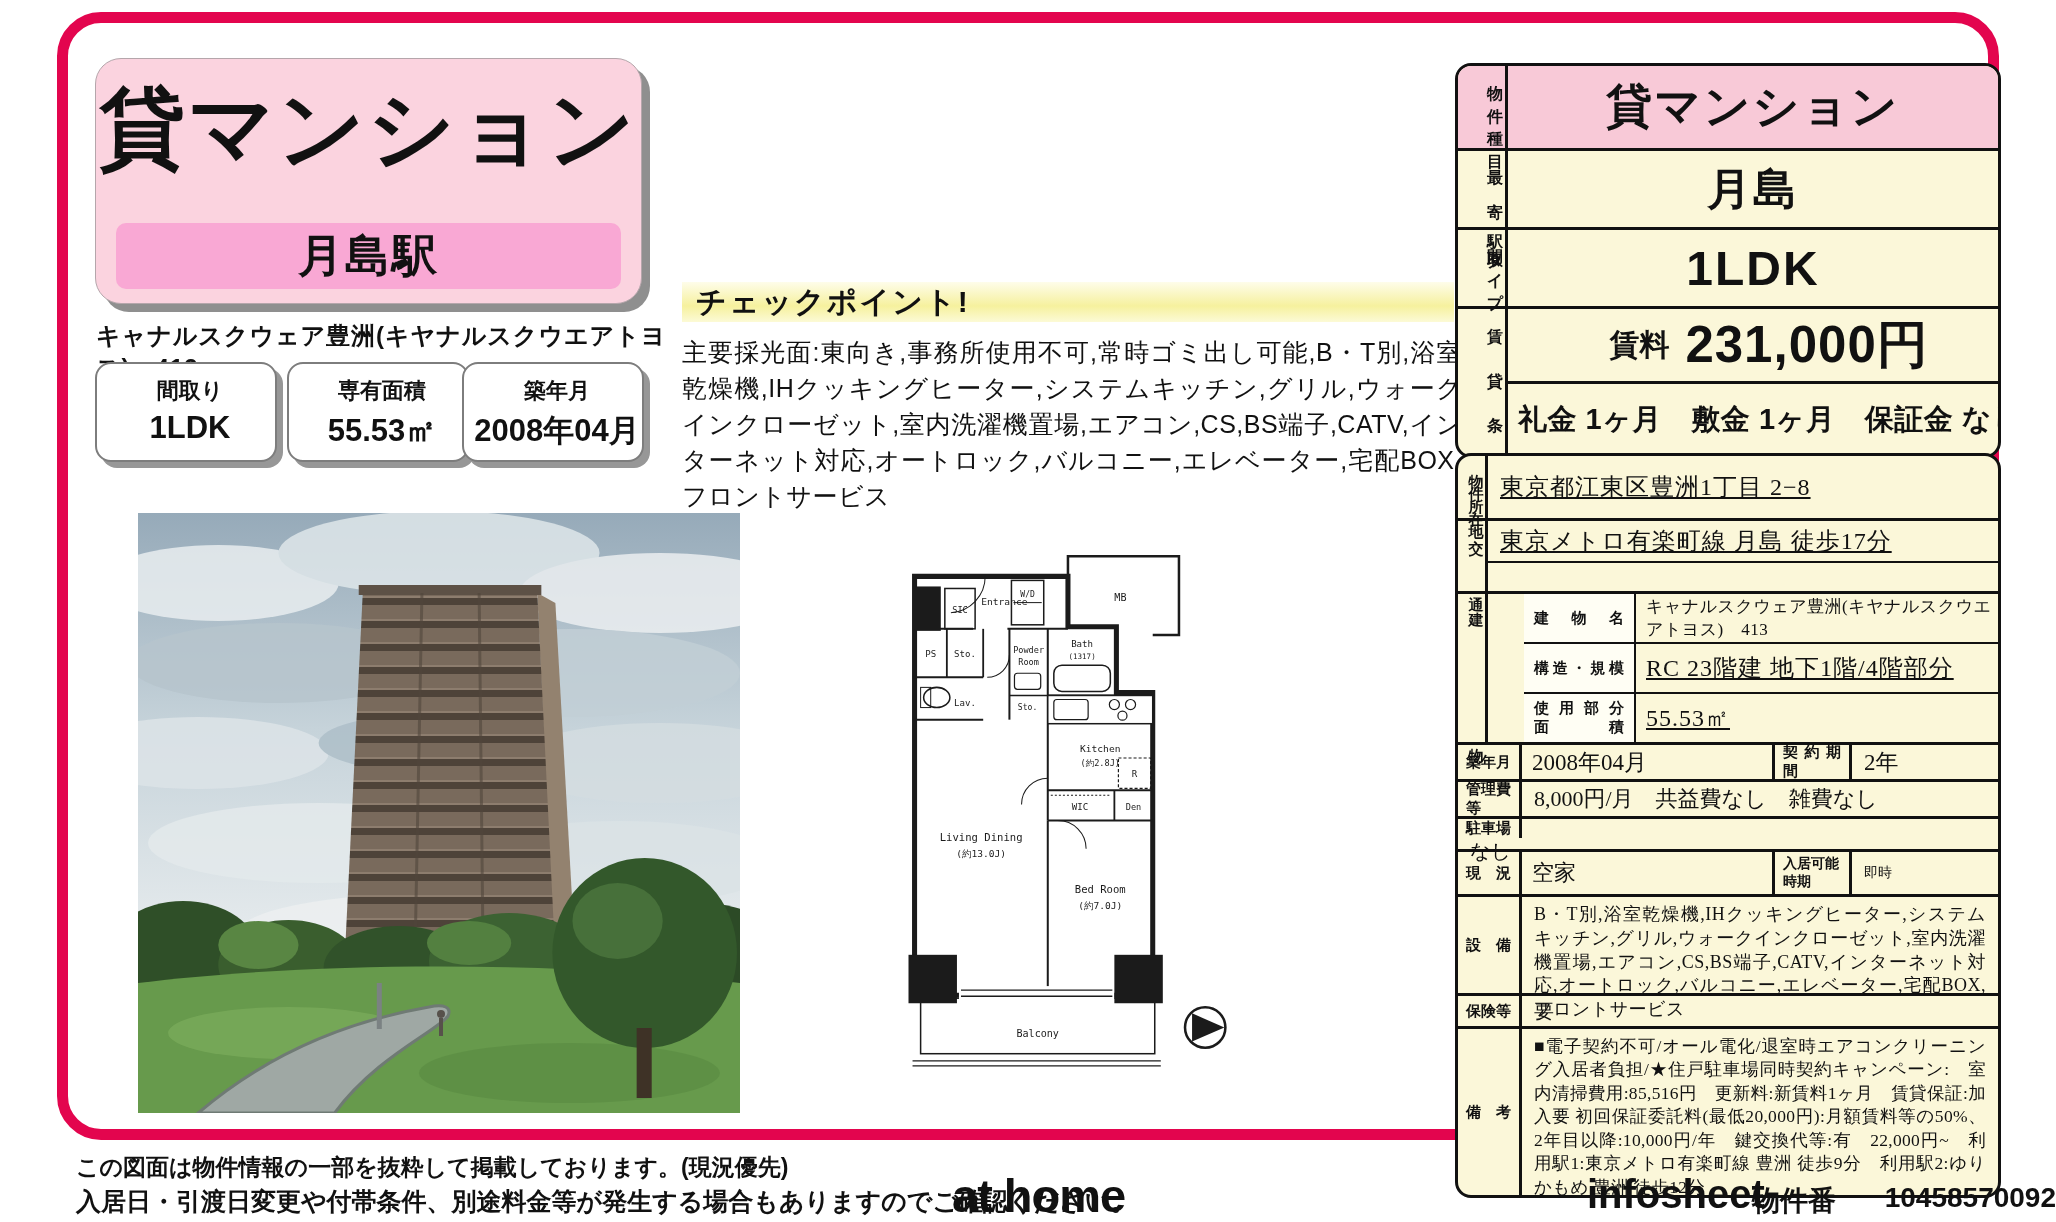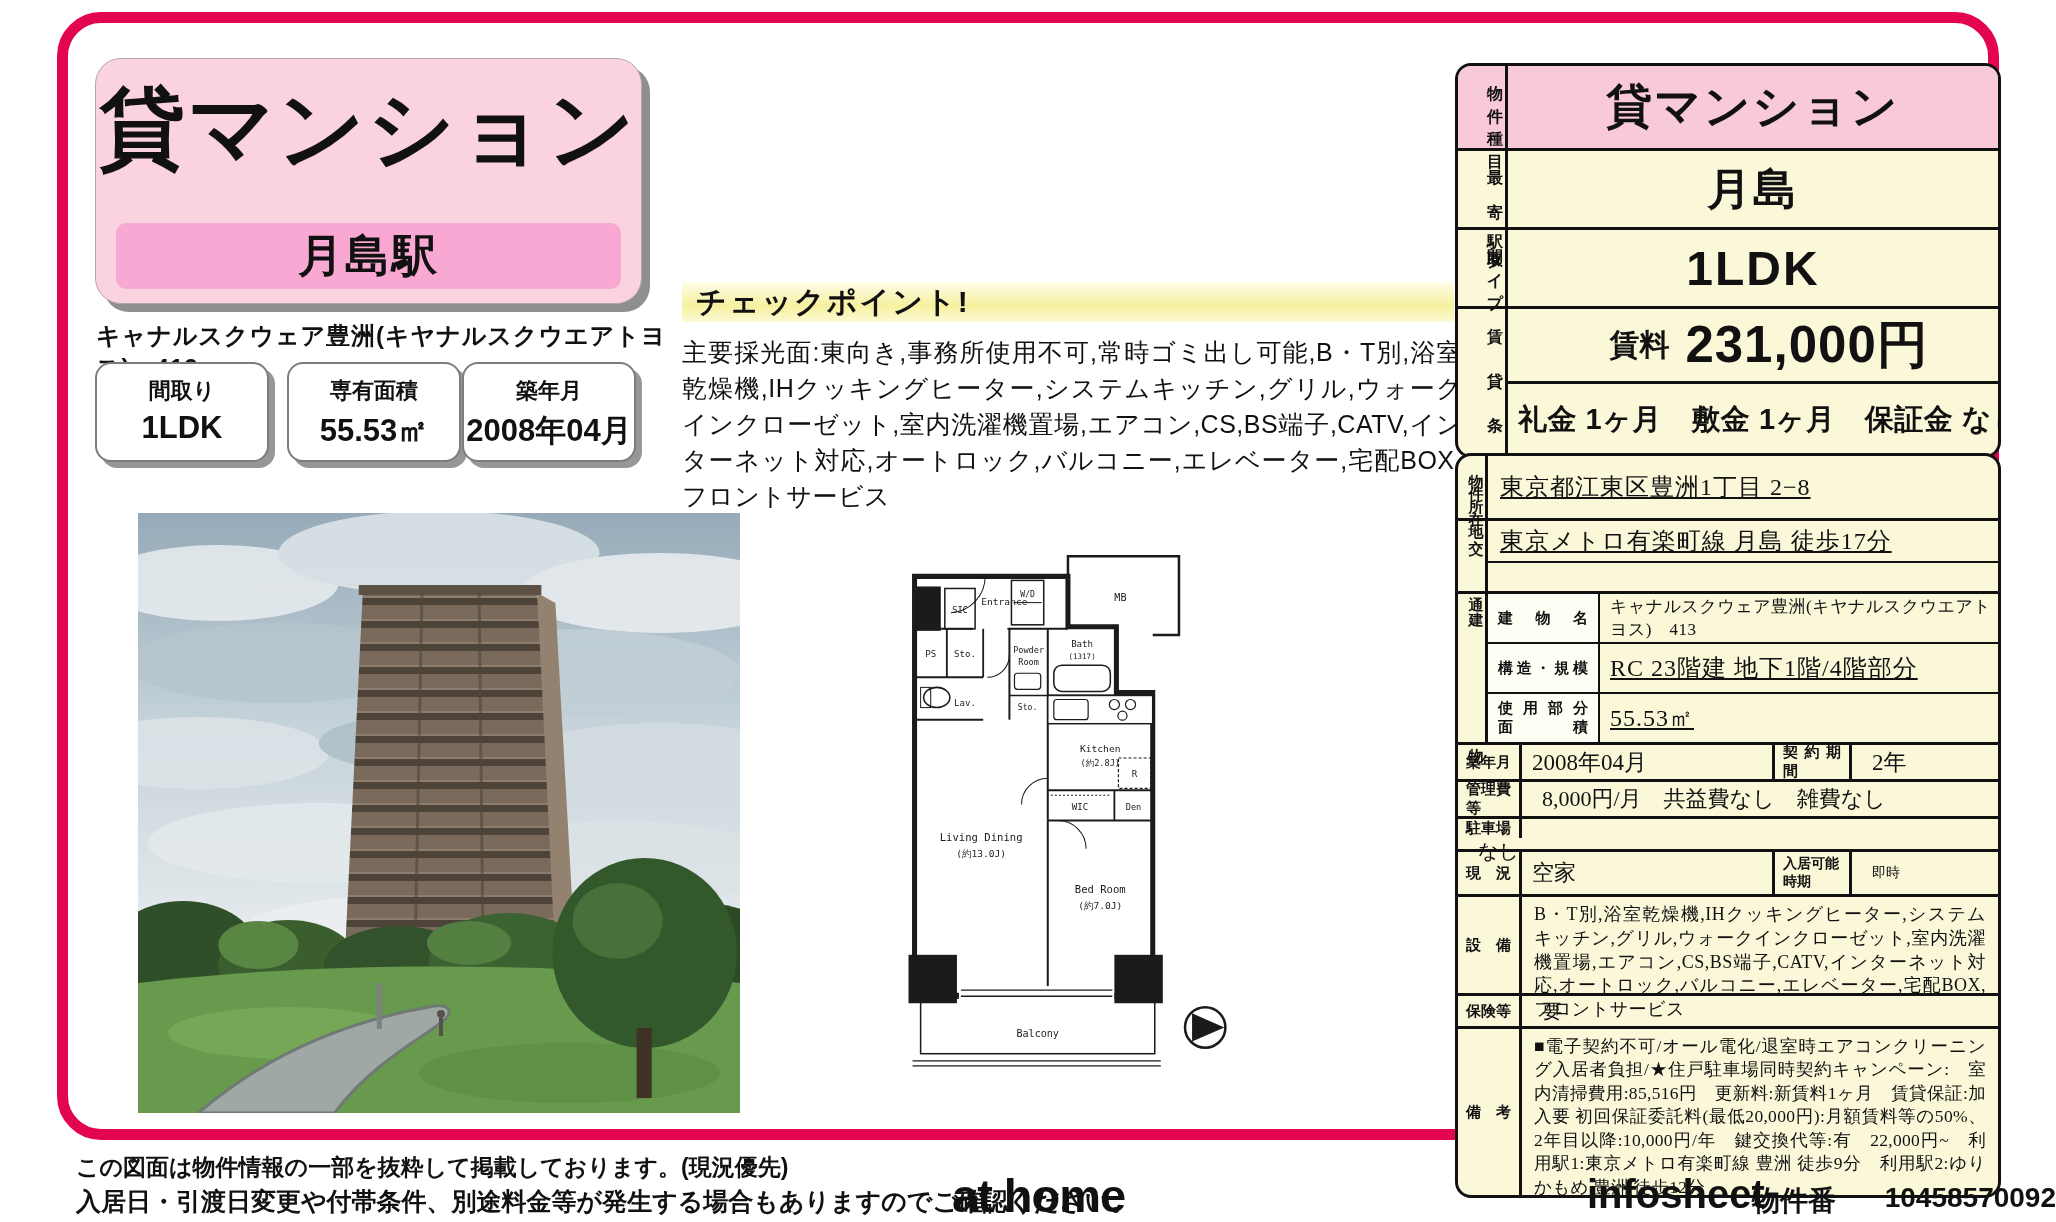--- a/index.html
+++ b/index.html
@@ -13,21 +13,21 @@
   .titlebox{position:absolute;left:95px;top:58px;width:545px;height:244px;background:#fbd3df;
             border:1px solid #b5a6ab;border-radius:26px;box-shadow:8px 8px 0 #8f8f8f;}
   .titletx{position:absolute;left:0;top:18px;width:100%;text-align:center;
            font-size:86px;font-weight:900;letter-spacing:2px;line-height:1.2;}
   .stationbox{position:absolute;left:20px;right:20px;bottom:14px;height:66px;background:#f9a8d4;
               border-radius:10px;display:flex;align-items:center;justify-content:center;}
   .stationtx{font-size:45px;font-weight:800;letter-spacing:2px;}
   .bline{position:absolute;left:96px;top:320px;width:600px;font-size:24px;font-weight:600;letter-spacing:1px;}
   
   .spec{position:absolute;top:362px;width:170px;height:96px;background:#fff;border:2px solid #7d7d7d;
-        border-radius:16px;box-shadow:6px 6px 0 #979797;text-align:center;}
+        border-radius:16px;box-shadow:6px 6px 0 #979797;text-align:center;padding-left:8px;}
   .speclab{margin-top:12px;font-size:22px;font-weight:700;}
   .specval{margin-top:4px;font-size:31px;font-weight:800;}
   
   .cphead{position:absolute;left:682px;top:282px;width:772px;height:40px;display:flex;align-items:center;
           padding-left:14px;box-sizing:border-box;font-size:30px;font-weight:800;letter-spacing:2px;
           background:linear-gradient(180deg,#fefdea 0%,#f6f19e 60%,#fcfad6 100%);}
   .cpbody{position:absolute;left:682px;top:334px;width:780px;font-size:25px;font-weight:500;
           line-height:1.44;letter-spacing:0.5px;word-break:break-all;text-align:justify;}
   
   .photo{position:absolute;left:138px;top:513px;width:602px;height:600px;overflow:hidden;}
@@ -53,32 +53,32 @@
   .rentval{font-size:51px;font-weight:800;letter-spacing:1px;}
   .condrow{flex:1;display:flex;align-items:center;padding:0 8px 0 10px;font-size:29px;font-weight:700;letter-spacing:0.5px;white-space:nowrap;}
   
   .jl{text-align:justify;text-align-last:justify;}
   .cellL{flex:1;display:flex;align-items:center;padding-left:12px;box-sizing:border-box;}
   .v26{font-size:24px;letter-spacing:1px;text-decoration:underline;}
   .acc{flex:1;display:flex;flex-direction:column;}
   .accline{height:40px;display:flex;align-items:center;padding-left:12px;}
   .accline2{flex:1;border-top:2px solid #111;}
   .bgroup{flex:1;display:flex;flex-direction:column;}
-  .brow{display:flex;flex:1;}
+  .brow{display:flex;flex:1;margin-left:36px;}
   .brow + .brow{border-top:2px solid #111;}
   .blab{width:112px;flex-shrink:0;border-right:2px solid #111;display:flex;flex-direction:column;
         align-items:stretch;justify-content:center;font-size:15px;font-weight:700;
         padding:0 10px;box-sizing:border-box;background:#fffef4;}
   .bval{flex:1;display:flex;align-items:center;padding-left:10px;}
   .hlab{width:64px;flex-shrink:0;border-right:3px solid #111;display:flex;flex-direction:column;justify-content:center;
         font-size:15px;font-weight:700;padding:0 8px;box-sizing:border-box;}
   .hlab2{width:80px;flex-shrink:0;border-left:3px solid #111;border-right:3px solid #111;display:flex;flex-direction:column;
          justify-content:center;font-size:15px;font-weight:700;padding:0 8px;box-sizing:border-box;}
   .val1{width:250px;flex-shrink:0;display:flex;align-items:center;padding-left:10px;box-sizing:border-box;}
-  .vflex{flex:1;display:flex;align-items:center;padding-left:20px;}
+  .vflex{flex:1;display:flex;align-items:center;padding-left:12px;}
   .longtx{flex:1;padding:6px 12px;box-sizing:border-box;word-break:break-all;text-align:justify;}
   .eqp{font-size:18px;line-height:1.32;letter-spacing:0.5px;}
   .nts{font-size:17.5px;line-height:1.34;letter-spacing:0.3px;}
   
   .f1{position:absolute;left:76px;top:1152px;font-size:23px;font-weight:700;}
   .f2{position:absolute;left:76px;top:1185px;font-size:25px;font-weight:700;}
   .logo{position:absolute;left:952px;top:1168px;font-size:47px;font-weight:800;letter-spacing:-1px;}
   .infosheet{position:absolute;left:1587px;top:1172px;font-size:40px;font-weight:600;letter-spacing:0px;}
   .propnum{position:absolute;left:1752px;top:1182px;font-size:28px;font-weight:700;
            border-bottom:3px solid #111;padding-bottom:5px;display:flex;gap:22px;}

